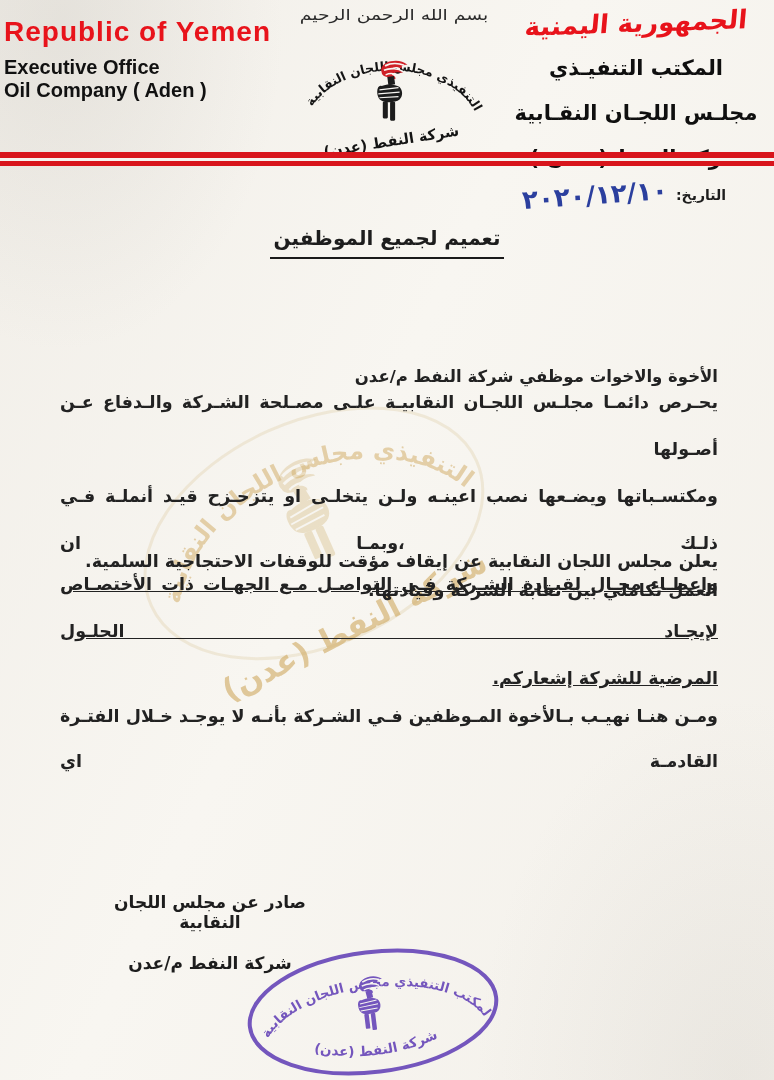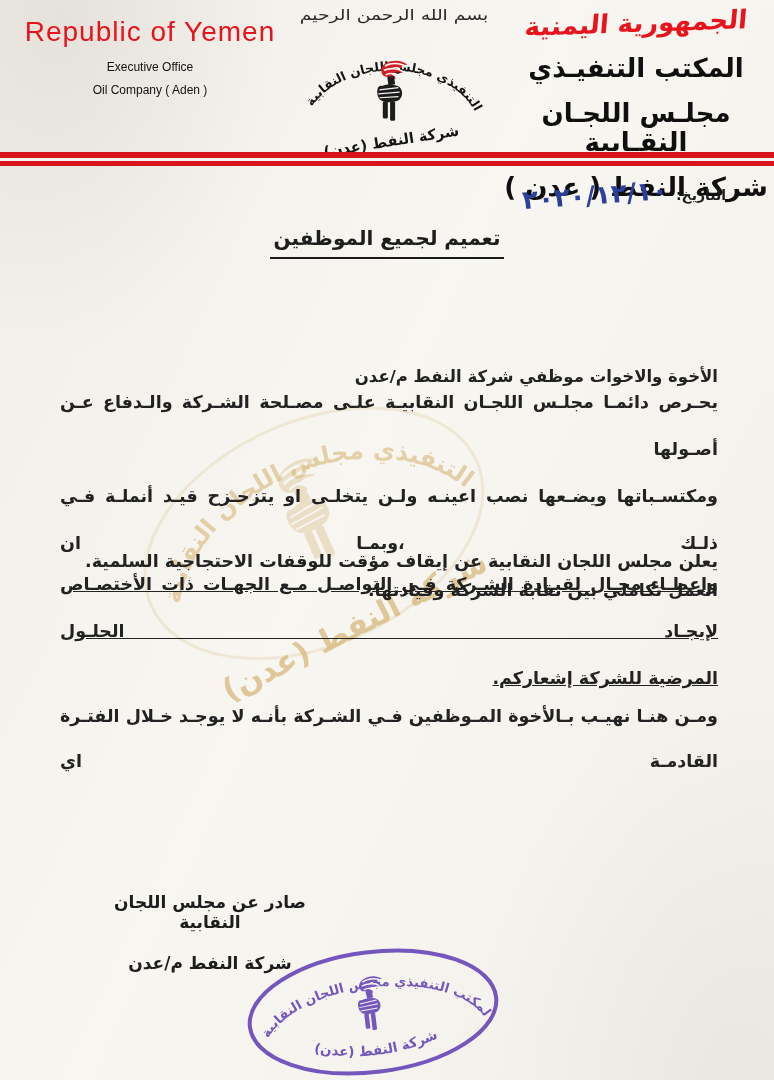--- a/index.html
+++ b/index.html
@@ -6,30 +6,30 @@
   body{width:774px;height:1080px;overflow:hidden;background:#cfcdc8;}
   .page{
     position:relative;width:774px;height:1080px;
     background:
       radial-gradient(ellipse at 8% 2%, rgba(190,186,178,.25) 0%, rgba(190,186,178,0) 22%),
       radial-gradient(ellipse at 95% 100%, rgba(190,186,178,.18) 0%, rgba(190,186,178,0) 25%),
       linear-gradient(115deg,#f1eee8,#f8f6f1 45%,#f3f0ea);
     font-family:"DejaVu Sans",sans-serif;color:#1d1d1d;
   }
   
-  .header-left{position:absolute;left:4px;top:16px;width:292px;text-align:center;
-    font-family:"Liberation Sans",sans-serif;font-weight:normal;}
+  .header-left{position:absolute;left:4px;top:16px;width:292px;
+    font-family:"Liberation Sans",sans-serif;font-weight:bold;}
   .hl-red{font-size:28px;color:#e8131b;letter-spacing:1px;margin-bottom:8px;}
-  .hl-line{font-size:12px;line-height:23px;color:#111;}
+  .hl-line{font-size:20px;line-height:23px;color:#111;}
   .basmala{position:absolute;left:296px;top:6px;width:196px;text-align:center;
     font-size:15px;color:#2a2a2a;transform:scaleX(1.25);direction:rtl;}
   .logo-svg{position:absolute;left:298px;top:34px;}
   .header-right{position:absolute;right:2px;top:8px;width:272px;text-align:center;direction:rtl;font-weight:bold;}
   .hr-red{font-size:26px;color:#e8131b;transform:skewX(-7deg) rotate(-2deg);margin-bottom:6px;}
-  .hr-line{font-size:26px;line-height:29px;color:#0f0f0f;margin-top:16px;}
+  .hr-line{font-size:21px;line-height:29px;color:#0f0f0f;margin-top:16px;}
   
   .rule{position:absolute;top:152px;left:0;width:774px;height:14px;
     background:linear-gradient(to bottom,#d8151c 0 6px,#f6f4f0 6px 9px,#d8151c 9px 14px);}
   
   .date-row{position:absolute;top:180px;right:48px;direction:rtl;display:flex;align-items:center;gap:8px;}
   .date-label{font-size:14px;font-weight:bold;}
   .date-value{font-size:26px;color:#2b3f9e;direction:ltr;letter-spacing:2px;
     transform:rotate(-4deg);font-weight:bold;}
   
   .title-wrap{position:absolute;top:226px;left:0;width:774px;text-align:center;}

